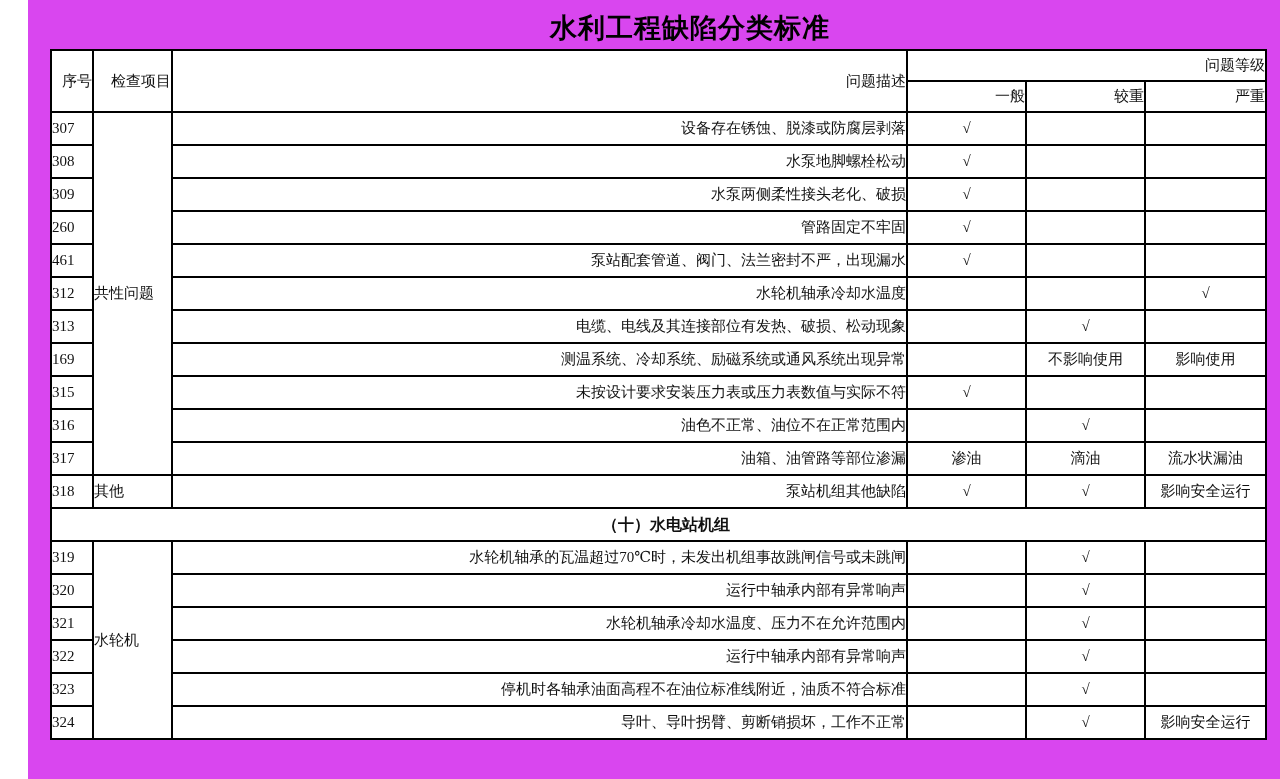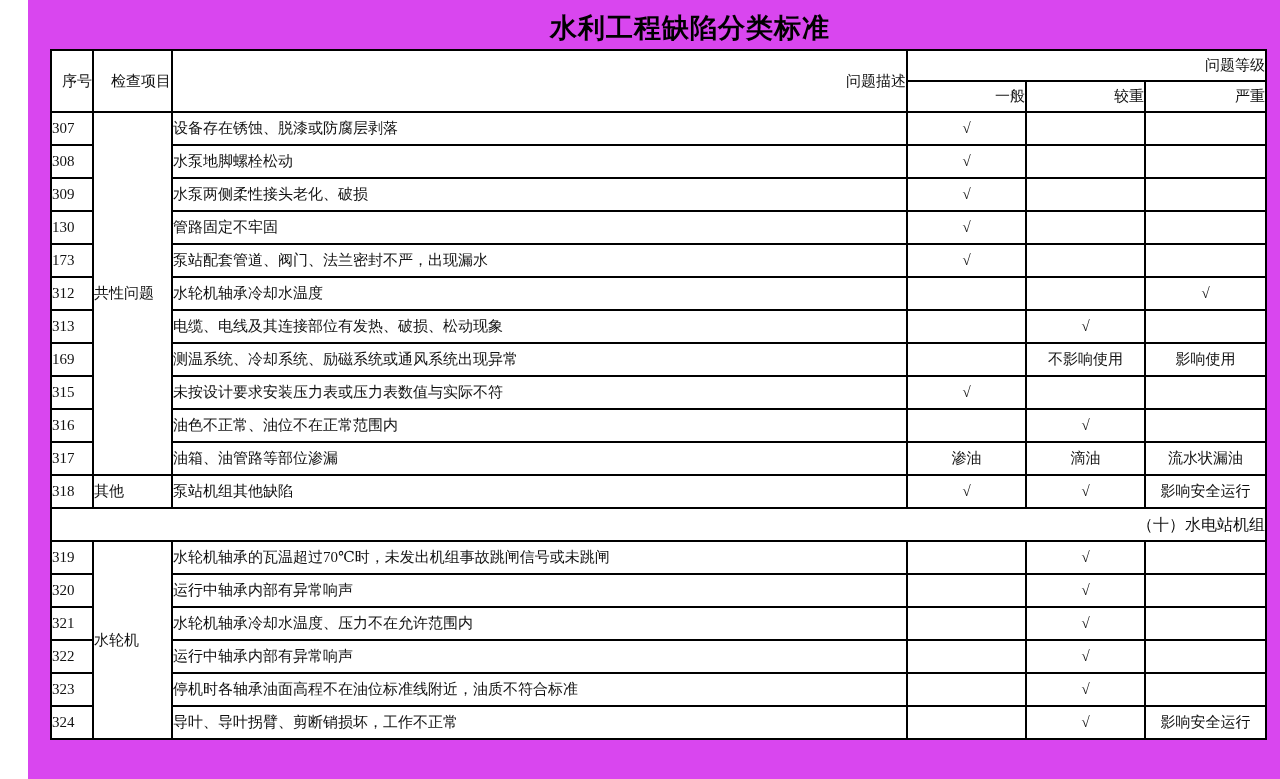--- a/index.html
+++ b/index.html
@@ -55,26 +55,26 @@
   }
   .std-table thead th {
     text-align: right;
     height: 29px;
   }
   .std-table tbody td {
     height: 31px;
   }
   .c-seq  { }
   .c-item { text-align: left; }
-  .c-desc { text-align: left; padding-left: 6px; }
+  .c-desc { text-align: right; padding-left: 6px; }
   .c-lvl  { text-align: center; }
   .section-row td {
-    text-align: right;
+    text-align: center;
     padding-left: 15px;
-    font-weight: normal;
+    font-weight: bold;
     font-family: "Liberation Sans", "DejaVu Sans", sans-serif;
     font-size: 16px;
     height: 30px;
   }
 </style>
 </head>
 <body>
 
 <div class="page">
 
@@ -120,28 +120,28 @@
         <td class="c-lvl"></td>
       </tr>
       <tr>
         <td class="c-seq">309</td>
         <td class="c-desc">水泵两侧柔性接头老化、破损</td>
         <td class="c-lvl">√</td>
         <td class="c-lvl"></td>
         <td class="c-lvl"></td>
       </tr>
       <tr>
-        <td class="c-seq">130</td>
+        <td class="c-seq">260</td>
         <td class="c-desc">管路固定不牢固</td>
         <td class="c-lvl">√</td>
         <td class="c-lvl"></td>
         <td class="c-lvl"></td>
       </tr>
       <tr>
-        <td class="c-seq">173</td>
+        <td class="c-seq">461</td>
         <td class="c-desc">泵站配套管道、阀门、法兰密封不严，出现漏水</td>
         <td class="c-lvl">√</td>
         <td class="c-lvl"></td>
         <td class="c-lvl"></td>
       </tr>
       <tr>
         <td class="c-seq">312</td>
         <td class="c-desc">水轮机轴承冷却水温度</td>
         <td class="c-lvl"></td>
         <td class="c-lvl"></td>

